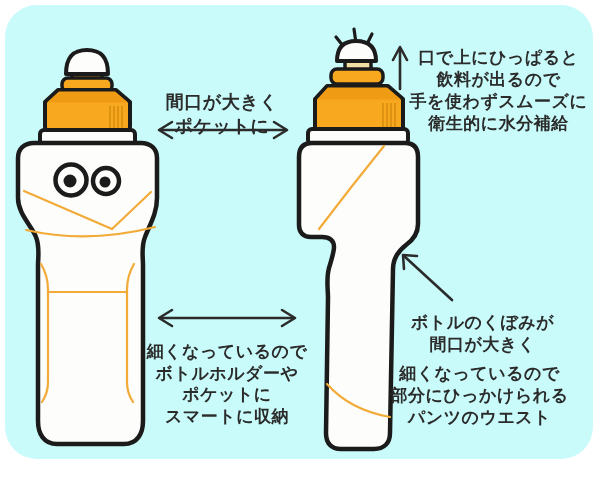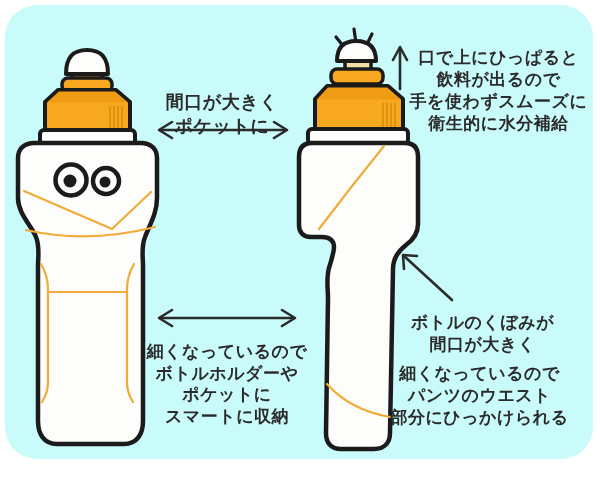--- a/index.html
+++ b/index.html
@@ -154,17 +154,17 @@
     <div class="ln">衛生的に水分補給</div>
   </div>
 
   <div class="anno" id="anno-grip-fit">
     <div class="ln">ボトルのくぼみが</div>
     <div class="ln">間口が大きく</div>
   </div>
 
   <div class="anno" id="anno-waist-hook">
     <div class="ln">細くなっているので</div>
+    <div class="ln">部分にひっかけられる</div>
     <div class="ln">パンツのウエスト</div>
-    <div class="ln">部分にひっかけられる</div>
   </div>
 
 </div>
 
 </body></html>

